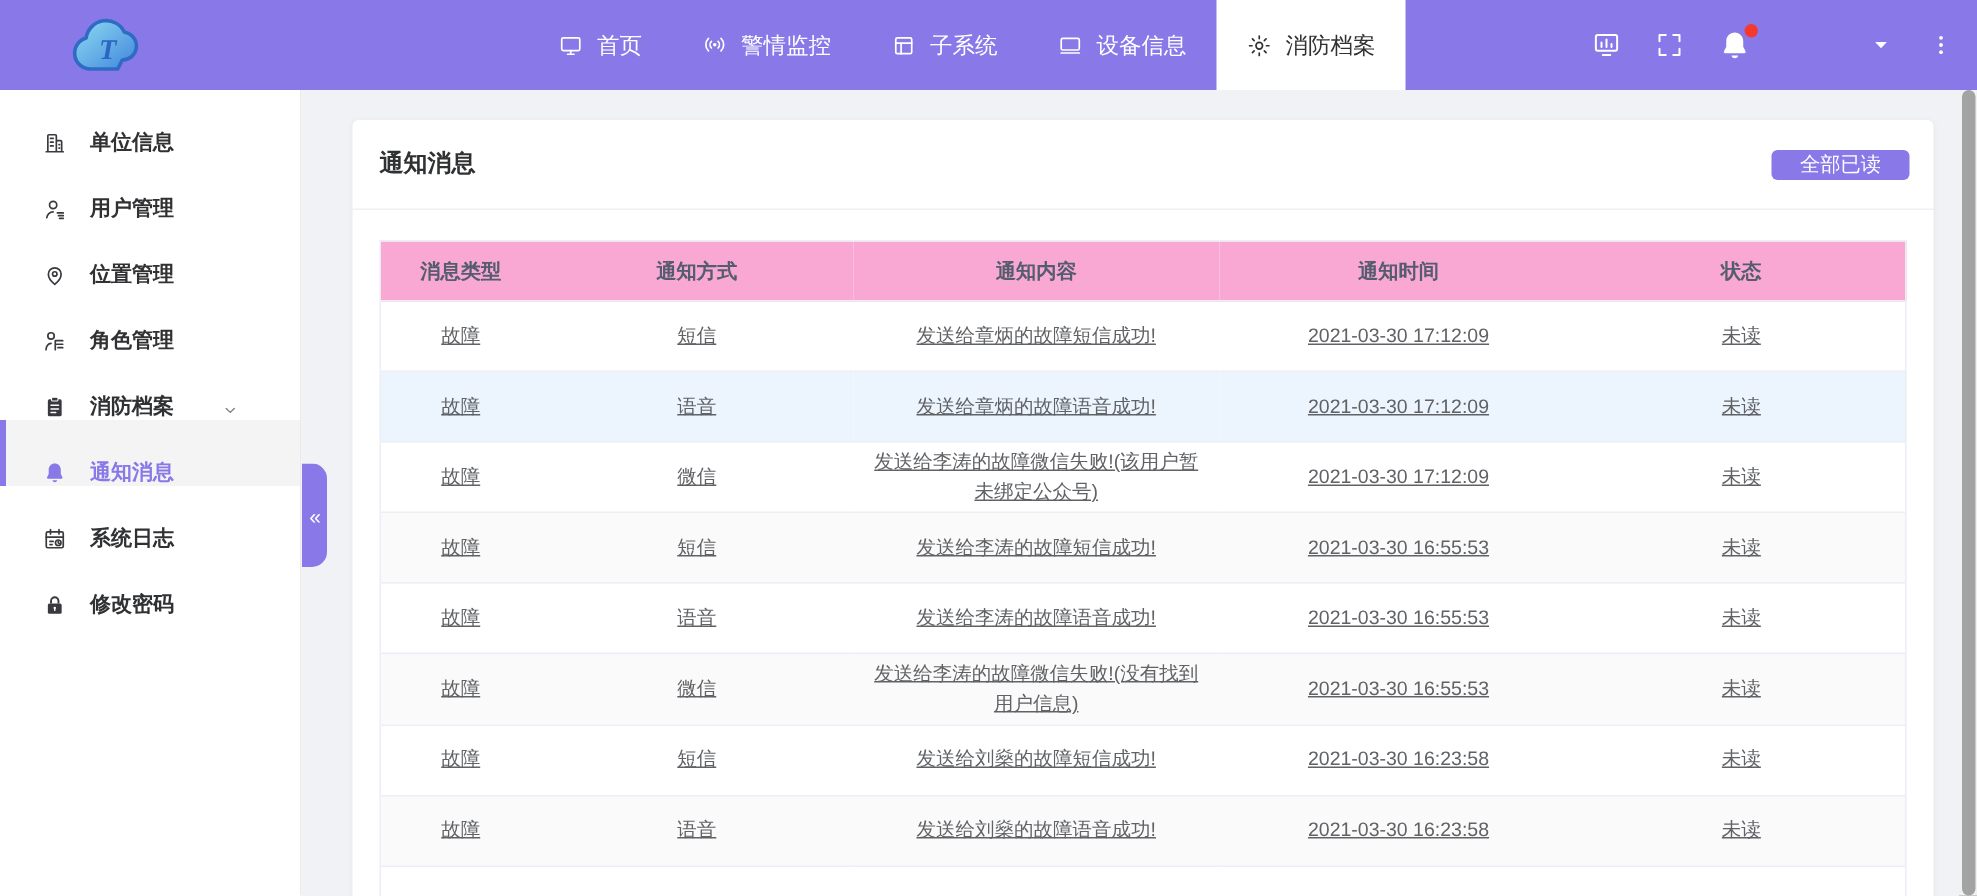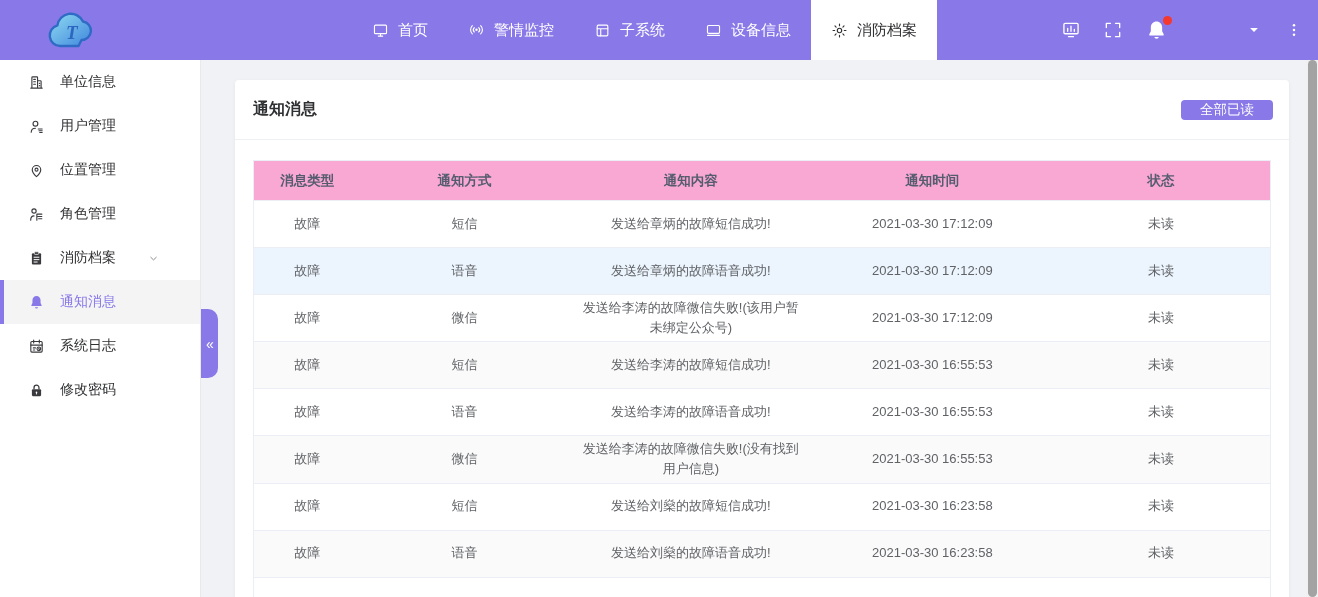--- a/index.html
+++ b/index.html
@@ -37,23 +37,24 @@
   .badge { position:absolute; top:-3px; right:-4px; width:9px; height:9px;
     border-radius:50%; background:#f5392f; }
 
   
   .sidebar {
     position:fixed; top:60px; left:0; width:201px; height:537px;
     background:#fff; border-right:1px solid #e9e9ec; z-index:10;
   }
   .side-list { list-style:none; }
   .side-item {
-    height:44px; display:flex; align-items:center; gap:15px;
+    height:44px; display:flex; align-items:flex-end; gap:15px;
     padding-left:24px; font-size:14px; color:#303133; cursor:pointer;
     border-left:4px solid transparent;
+    font-weight:bold;
   }
   .side-item .icon { color:#3a3a3e; }
   .side-item .icon svg { width:17px; height:17px; }
   .side-item.active { background:#f4f4f5; border-left-color:var(--accent); color:var(--accent); }
   .side-item.active .icon { color:var(--accent); }
   .side-item .chev { margin-left:16px; color:#7a7a80; }
   .side-item .chev svg { width:13px; height:13px; }
   .collapse-tab {
     position:fixed; left:201px; top:309px; width:17px; height:69px;
     background:var(--accent); border-radius:0 10px 10px 0; z-index:9;
@@ -79,21 +80,21 @@
   }
   .table-wrap { padding:20px 18px 0 18px; }
   table { width:100%; border-collapse:collapse; table-layout:fixed;
     border:1px solid #ebeef5; }
   thead th {
     height:40px; background:#f9a8d4; font-weight:700; color:#555c6e;
     font-size:13.5px; text-align:center;
   }
   tbody td {
     height:47px; text-align:center; border-top:1px solid #ebeef5;
-    font-size:13px; color:#606266; padding:3px 10px; line-height:1.55;
+    font-size:13px; color:#606266; padding:3px 10px; line-height:1.55;text-decoration:underline;
   }
   tbody tr { cursor:pointer; }
   tbody tr.stripe { background:#fafafa; }
   tbody tr.hl { background:#ecf5fd; }
 
   
   .scrollbar { position:fixed; right:0; top:60px; width:12px; height:537px;
     background:#f1f1f1; z-index:15; }
   .scroll-thumb { position:absolute; top:0; right:1px; width:9px; height:537px;
     background:#a3a3a3; border-radius:5px; cursor:grab; }

